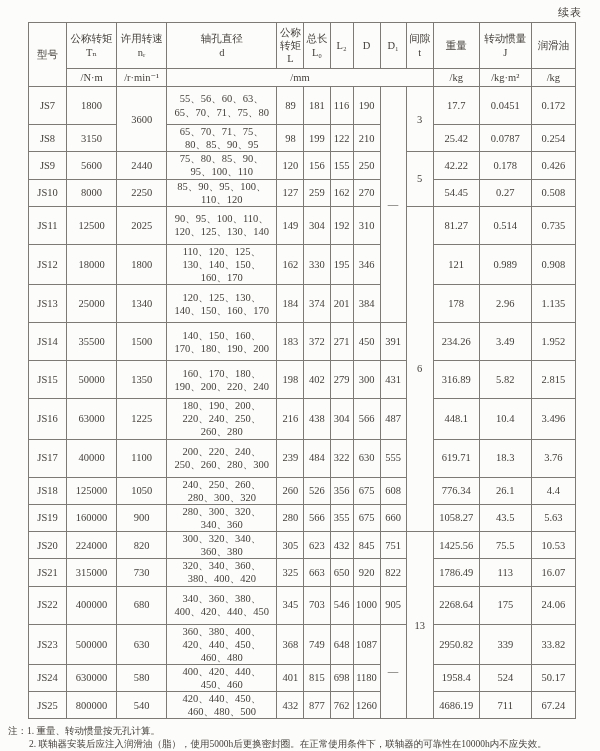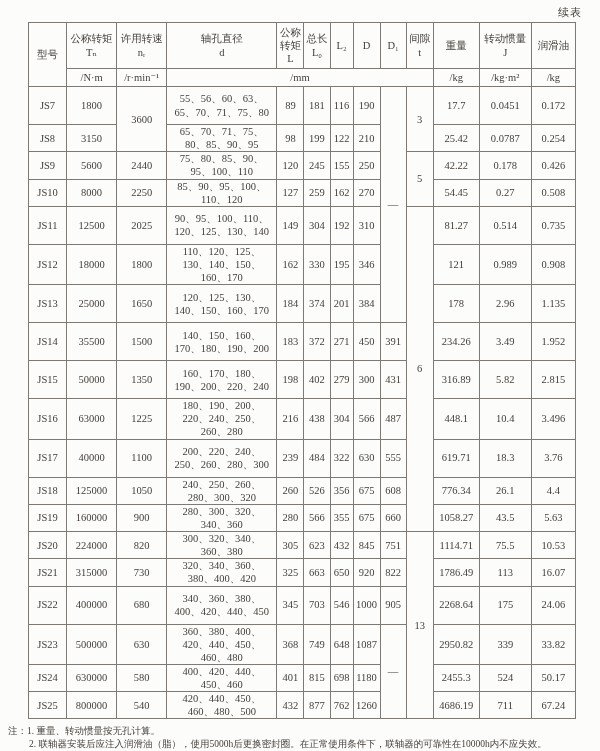--- a/index.html
+++ b/index.html
@@ -147,21 +147,21 @@
       <td>25.42</td>
       <td>0.0787</td>
       <td>0.254</td>
     </tr>
     <tr class="rs">
       <td>JS9</td>
       <td>5600</td>
       <td>2440</td>
       <td class="dcell">75、80、85、90、95、100、110</td>
       <td>120</td>
-      <td>245</td>
+      <td>156</td>
       <td>155</td>
       <td>250</td>
       <td rowspan="2">5</td>
       <td>42.22</td>
       <td>0.178</td>
       <td>0.426</td>
     </tr>
     <tr class="rs">
       <td>JS10</td>
       <td>8000</td>
@@ -198,21 +198,21 @@
       <td>330</td>
       <td>195</td>
       <td>346</td>
       <td>121</td>
       <td>0.989</td>
       <td>0.908</td>
     </tr>
     <tr class="rd">
       <td>JS13</td>
       <td>25000</td>
-      <td>1650</td>
+      <td>1340</td>
       <td class="dcell">120、125、130、140、150、160、170</td>
       <td>184</td>
       <td>374</td>
       <td>201</td>
       <td>384</td>
       <td>178</td>
       <td>2.96</td>
       <td>1.135</td>
     </tr>
     <tr class="rd">
@@ -303,21 +303,21 @@
       <td>JS20</td>
       <td>224000</td>
       <td>820</td>
       <td class="dcell">300、320、340、360、380</td>
       <td>305</td>
       <td>623</td>
       <td>432</td>
       <td>845</td>
       <td>751</td>
       <td rowspan="6">13</td>
-      <td>1114.71</td>
+      <td>1425.56</td>
       <td>75.5</td>
       <td>10.53</td>
     </tr>
     <tr class="rs">
       <td>JS21</td>
       <td>315000</td>
       <td>730</td>
       <td class="dcell">320、340、360、380、400、420</td>
       <td>325</td>
       <td>663</td>
@@ -358,21 +358,21 @@
     </tr>
     <tr class="rs">
       <td>JS24</td>
       <td>630000</td>
       <td>580</td>
       <td class="dcell">400、420、440、450、460</td>
       <td>401</td>
       <td>815</td>
       <td>698</td>
       <td>1180</td>
-      <td>2455.3</td>
+      <td>1958.4</td>
       <td>524</td>
       <td>50.17</td>
     </tr>
     <tr class="rs">
       <td>JS25</td>
       <td>800000</td>
       <td>540</td>
       <td class="dcell">420、440、450、460、480、500</td>
       <td>432</td>
       <td>877</td>

